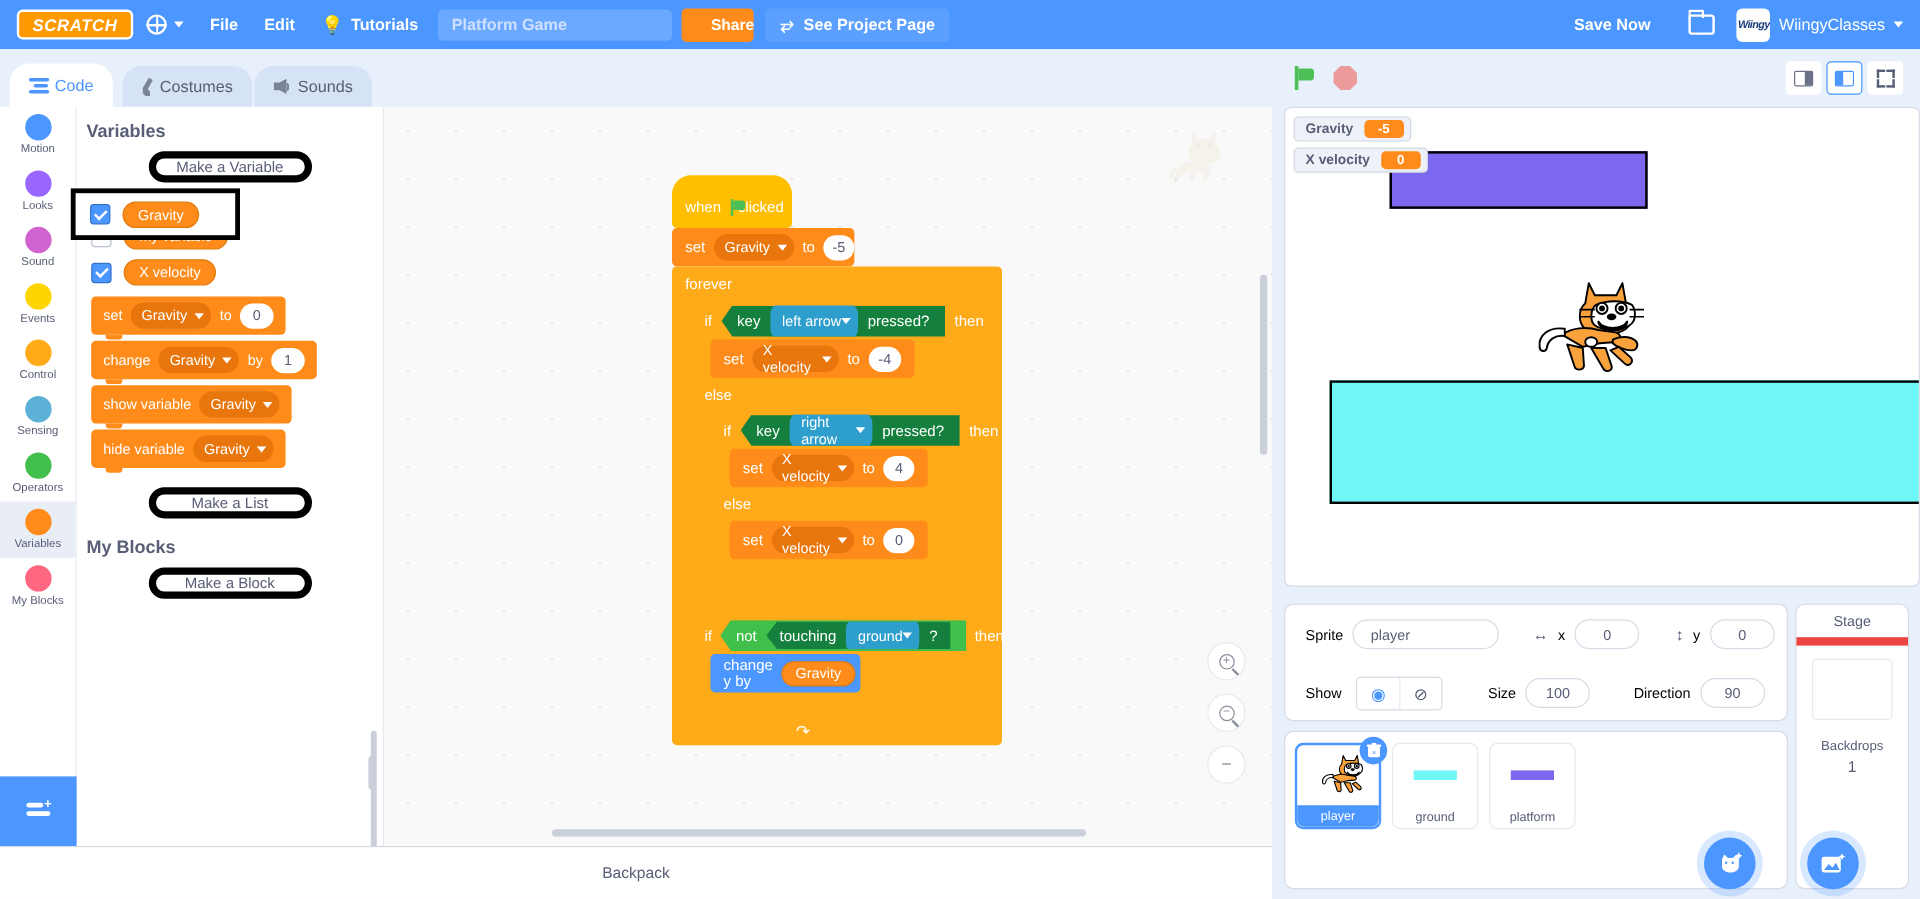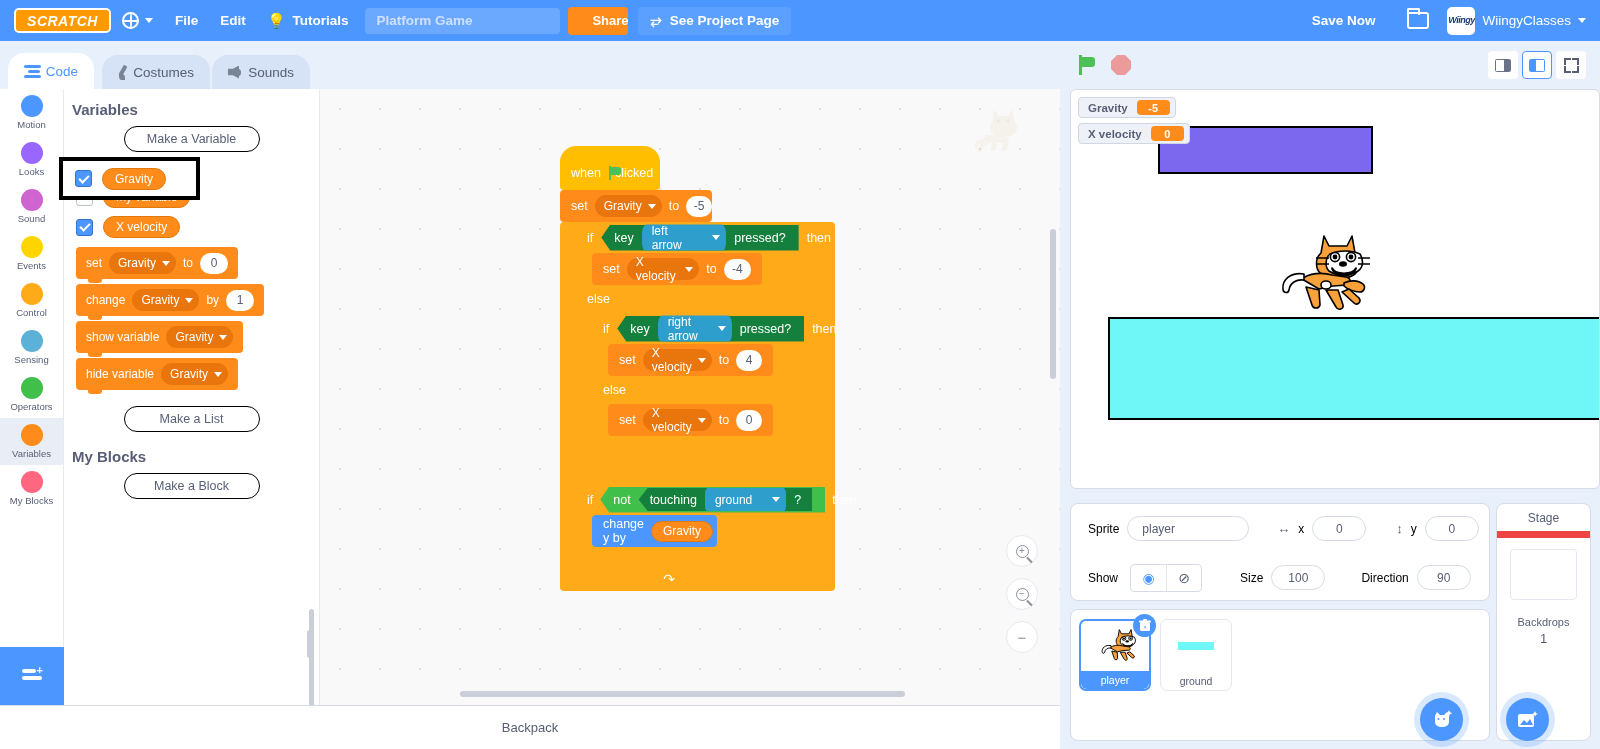--- a/index.html
+++ b/index.html
@@ -118,21 +118,21 @@
   .addext .g b{position:absolute;right:-1px;top:-3px;color:#fff;font-size:11px;line-height:1;}
 
   
   .palette{
     position:absolute;left:64px;top:89px;width:256px;height:616px;background:#fff;
     border-right:1px solid #e6e9f0;overflow:hidden;
   }
   .pal-head{font-size:15px;font-weight:bold;color:#575e75;padding:12px 0 8px 8px;}
   .pal-head.second{padding-top:16px;}
   .pal-btn{
-    margin:0 auto;width:136px;height:26px;border:1px solid #000000;border-radius:13px;
+    margin:0 auto;width:136px;height:26px;border:6px solid #000000;border-radius:13px;
     background:#fff;color:#575e75;font-size:12.5px;display:flex;align-items:center;
     justify-content:center;cursor:pointer;
   }
   .varow{display:flex;align-items:center;gap:10px;padding:4px 0 4px 12px;}
   .chk{width:17px;height:17px;border-radius:3px;border:1px solid #b9c0ce;background:#fff;
     display:flex;align-items:center;justify-content:center;cursor:pointer;flex:0 0 auto;}
   .chk.on{background:#4c97ff;border-color:#3373cc;}
   .chk.on:after{content:"";width:8px;height:4px;border-left:2px solid #fff;border-bottom:2px solid #fff;
     transform:rotate(-45deg);margin-top:-2px;}
   .varpill{
@@ -189,21 +189,21 @@
   .b-set{background:#ff8c1a;height:32px;}
 
   .bool{
     height:26px;padding:0 13px;display:flex;align-items:center;gap:8px;font-size:12.5px;color:#fff;
     clip-path:polygon(9px 0,100% 0,100% 50%,100% 100%,9px 100%,0 50%);
   }
   .bool.blue{background:#15803d;}
   .bool.green{background:#40bf4a;}
   .ovaldrop{
     height:32px;padding:0 6px 0 10px;border-radius:10px;background:#2e9ecc;
-    display:flex;align-items:center;gap:20px;font-size:12px;color:#fff;
+    display:flex;align-items:center;gap:0;font-size:12px;color:#fff;
   }
   .varoval{
     height:21px;padding:0 11px;border-radius:11px;background:#ff8c1a;border:1px solid #e07a0f;
     color:#fff;font-size:12px;display:flex;align-items:center;
   }
   .whiteoval{
     min-width:26px;height:21px;padding:0 9px;border-radius:11px;background:#fff;color:#575e75;
     font-size:12px;display:flex;align-items:center;justify-content:center;
   }
   .flag{width:14px;height:14px;position:relative;display:inline-block;}
@@ -514,20 +514,21 @@
       <span>set</span>
       <span class="drop">
         <span>Gravity</span>
         <span class="ar"></span>
       </span>
       <span>to</span>
       <span class="whiteoval">-5</span>
     </div>
 
     <div style="position:relative;width:275px;background:#ffab19;border-radius:4px;padding:0 0 22px 0;">
+      <div style="height:30px;display:flex;align-items:center;padding-left:11px;color:#fff;font-size:12.5px;">forever</div>
 
       <div style="margin-left:16px;">
 
         <div style="position:relative;width:255px;background:#ffab19;border-radius:4px;">
           <div style="height:31px;display:flex;align-items:center;gap:8px;padding-left:11px;color:#fff;font-size:12.5px;">
             <span>if</span>
             <span class="bool blue">
               <span>key</span>
               <span class="ovaldrop">
                 <span>left arrow</span>
@@ -773,20 +774,24 @@
         </g>
       </svg>
       <div class="nm">player</div>
     </div>
 
     <div class="sprite-card">
       <div class="thumb-bar" style="background:#6ff7f7;"></div>
       <div class="nm">ground</div>
     </div>
 
+    <div class="sprite-card">
+      <div class="thumb-bar" style="background:#7b68ee;"></div>
+      <div class="nm">platform</div>
+    </div>
   </div>
 
   <div class="fab fab-sprite">
     <svg width="21" height="20" viewBox="0 0 21 20">
       <path d="M4 6 l2-4 3 3 h4 l3-3 2 4 v6 c0 3-3 5-7 5 s-7-2-7-5z" fill="#fff"></path>
       <circle cx="7.5" cy="9" r="1" fill="#4c97ff"></circle>
         <circle cx="13" cy="9" r="1" fill="#4c97ff"></circle>
       <path d="M18 0 l1 2.2 2.2 1 -2.2 1 -1 2.2 -1-2.2 -2.2-1 2.2-1z" fill="#fff"></path>
     </svg>
   </div>

